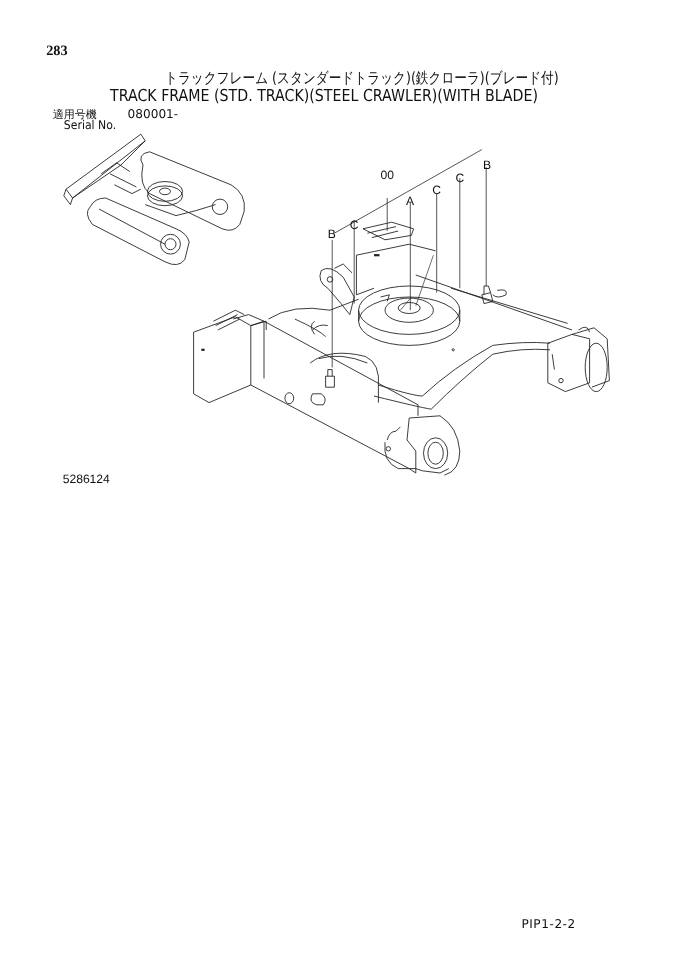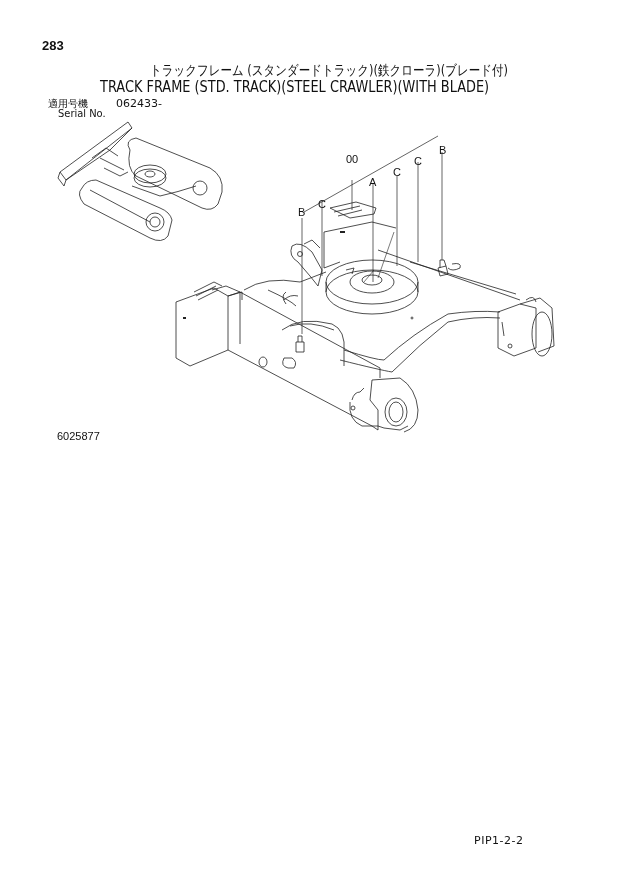--- a/index.html
+++ b/index.html
@@ -1,35 +1,35 @@
 <!DOCTYPE html>
 <html><head>
 <meta charset="utf-8">
 <style>
   html, body { margin:0; padding:0; background:#ffffff; }
   body { width:620px; height:876px; position:relative; overflow:hidden; font-family:"Liberation Sans", sans-serif; color:#111; }
-  .page-num { position:absolute; left:42px; top:38px; font-size:13px; font-weight:bold; }
+  .page-num { position:absolute; left:42px; top:38px; font-size:13px; font-weight:bold;font-family:Liberation Serif, serif; }
   .title-jp { position:absolute; left:150px; top:62px; font-size:14px; font-family:"DejaVu Sans", sans-serif; letter-spacing:0px; transform:scaleX(0.82); transform-origin:left top; white-space:nowrap; }
   .title-en { position:absolute; left:100px; top:78px; font-size:15px; font-family:"DejaVu Sans", sans-serif; white-space:nowrap; transform:scaleX(0.86); transform-origin:left top; }
   .serial-label-jp { position:absolute; left:48px; top:97px; font-size:10px; font-family:"DejaVu Sans", sans-serif; }
   .serial-value { position:absolute; left:116px; top:97px; font-size:11px; font-family:"DejaVu Sans", sans-serif; }
   .serial-label-en { position:absolute; left:58px; top:107px; font-size:11px; font-family:"DejaVu Sans", sans-serif; transform:scaleX(0.9); transform-origin:left top; }
   .drawing { position:absolute; left:0; top:0; width:620px; height:876px; }
   .callout { font-family:"Liberation Sans", sans-serif; font-size:11px; fill:#111; }
   .fig-num { position:absolute; left:57px; top:430px; font-size:11px; }
   .footer { position:absolute; left:474px; top:834px; font-size:11px; font-family:"DejaVu Sans", sans-serif; letter-spacing:0.5px; }
 </style>
 </head>
 <body>
 
 <div class="page-num">283</div>
 <div class="title-jp">トラックフレーム (スタンダードトラック)(鉄クローラ)(ブレード付)</div>
 <div class="title-en">TRACK FRAME (STD. TRACK)(STEEL CRAWLER)(WITH BLADE)</div>
 <div class="serial-label-jp">適用号機</div>
-<div class="serial-value">062433-</div>
+<div class="serial-value">080001-</div>
 <div class="serial-label-en">Serial No.</div>
 
 <svg class="drawing" viewBox="0 0 620 876" xmlns="http://www.w3.org/2000/svg">
   <g fill="none" stroke="#222" stroke-width="0.8" stroke-linejoin="round">
 
     <g>
 
       <path d="M60 172 L128 122 L132 128 L66 180 Z"></path>
       <path d="M60 172 L58 178 L64 186 L66 180"></path>
       <path d="M66 180 L110 150 L132 128"></path>
@@ -138,14 +138,14 @@
 
   <text class="callout" x="298" y="216">B</text>
   <text class="callout" x="318" y="208">C</text>
   <text class="callout" x="346" y="163">00</text>
   <text class="callout" x="369" y="186">A</text>
   <text class="callout" x="393" y="176">C</text>
   <text class="callout" x="414" y="165">C</text>
   <text class="callout" x="439" y="154">B</text>
 </svg>
 
-<div class="fig-num">6025877</div>
+<div class="fig-num">5286124</div>
 <div class="footer">PIP1-2-2</div>
 
 </body></html>

